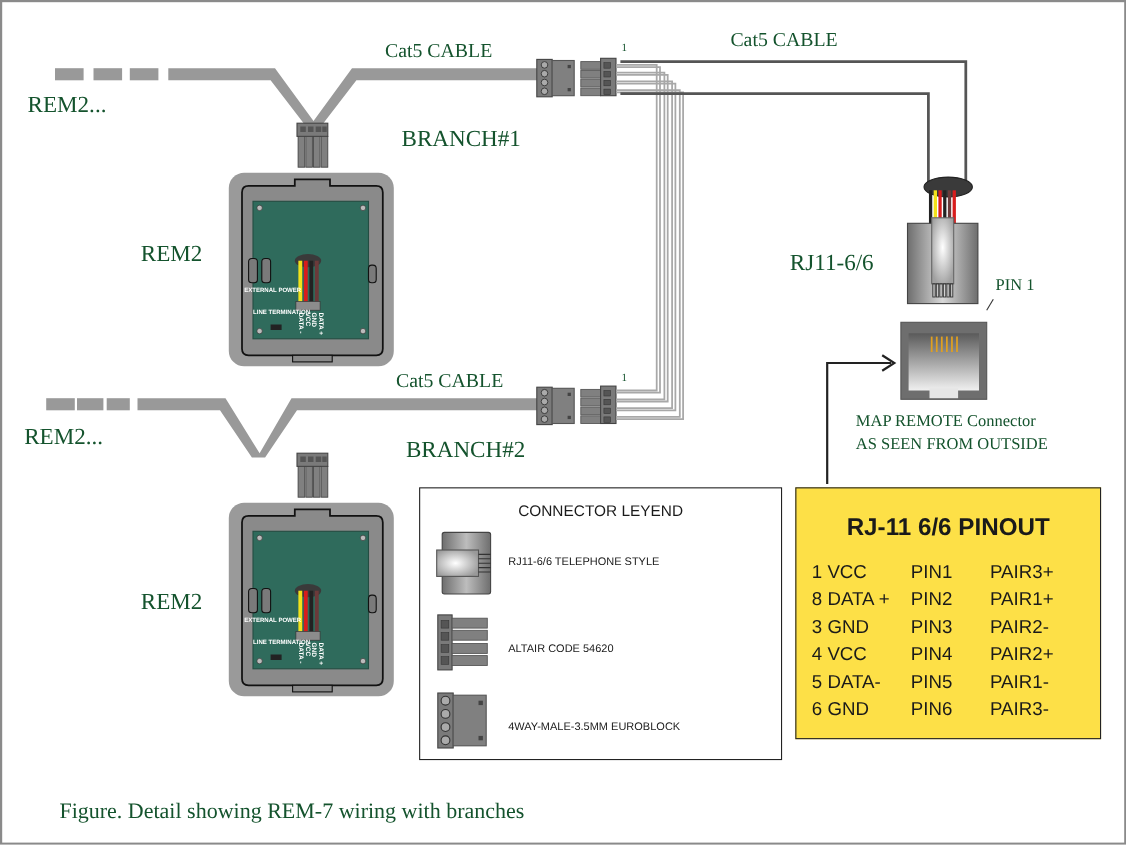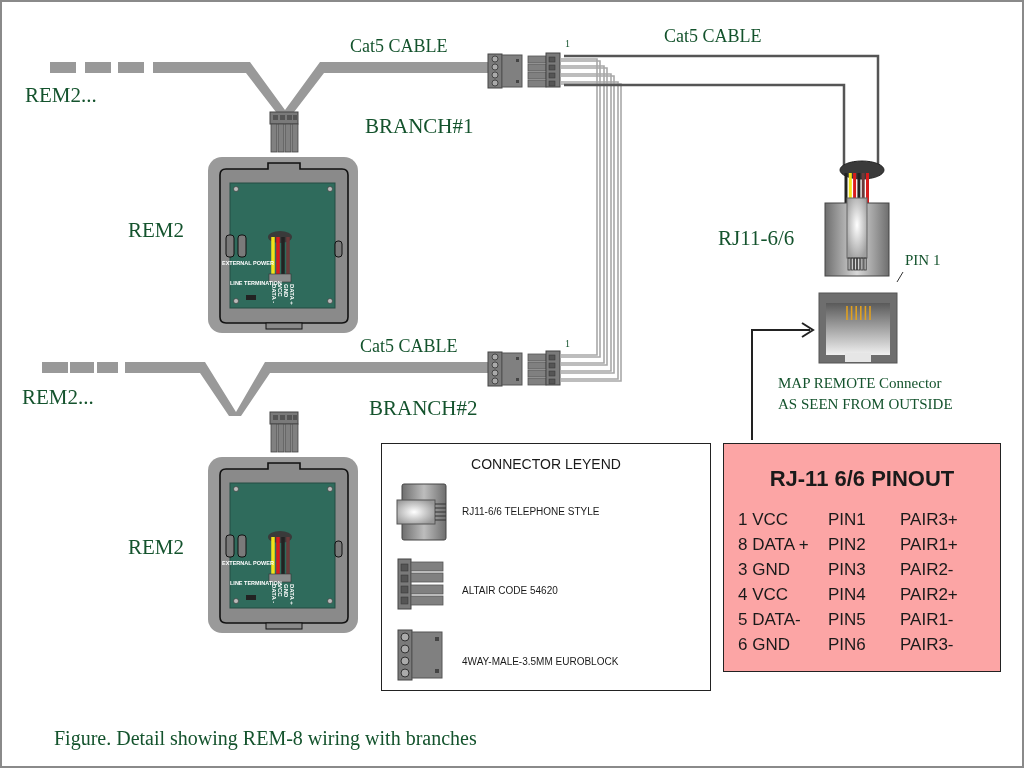--- a/index.html
+++ b/index.html
@@ -5,21 +5,21 @@
   html, body { margin:0; padding:0; background:#ffffff; }
   body { width:1024px; height:768px; position:relative; overflow:hidden; font-family:"Liberation Sans", sans-serif; color:#1a1a1a; }
   #frame { position:absolute; left:0; top:0; width:1020px; height:764px; border:2px solid #8a8a8a; }
   svg#diagram { position:absolute; left:0; top:0; }
   .lbl { position:absolute; white-space:nowrap; font-family:Liberation Serif, serif; color:#14532d; }
   .big { font-size:21px; }
   .mid { font-size:18px; }
   .sm  { font-size:15px; }
   .tiny{ font-size:10px; }
   .legend-box { position:absolute; left:381px; top:443px; width:328px; height:246px; border:1.5px solid #222; background:#fff; }
-  .pinout-box { position:absolute; left:723px; top:443px; width:276px; height:227px; border:1.5px solid #222; background:#fca5a5; }
+  .pinout-box { position:absolute; left:723px; top:443px; width:276px; height:227px; border:1.5px solid #222; background:#fde047; }
   .pinout-title { position:absolute; left:0; width:100%; top:22px; text-align:center; font-size:22px; font-weight:bold; }
   .pin-row { position:absolute; left:14px; font-size:17px; height:22px; }
   .pin-row span { position:absolute; top:0; white-space:nowrap; }
   .legend-title { position:absolute; left:0; width:100%; top:12px; text-align:center; font-size:14px; font-weight:normal; }
   .legend-text { position:absolute; font-size:10px; white-space:nowrap; }
 </style>
 </head>
 <body>
 
 <div id="frame"></div>
@@ -332,13 +332,13 @@
     <span style="left:90px">PIN5</span>
     <span style="left:162px">PAIR1-</span>
   </div>
   <div class="pin-row" style="top:191px;">
     <span style="left:0">6 GND</span>
     <span style="left:90px">PIN6</span>
     <span style="left:162px">PAIR3-</span>
   </div>
 </div>
 
-<div class="lbl" style="left:54px;top:727px;font-size:20px;">Figure. Detail showing REM-8 wiring with branches</div>
+<div class="lbl" style="left:54px;top:727px;font-size:20px;">Figure. Detail showing REM-7 wiring with branches</div>
 
 </body></html>

